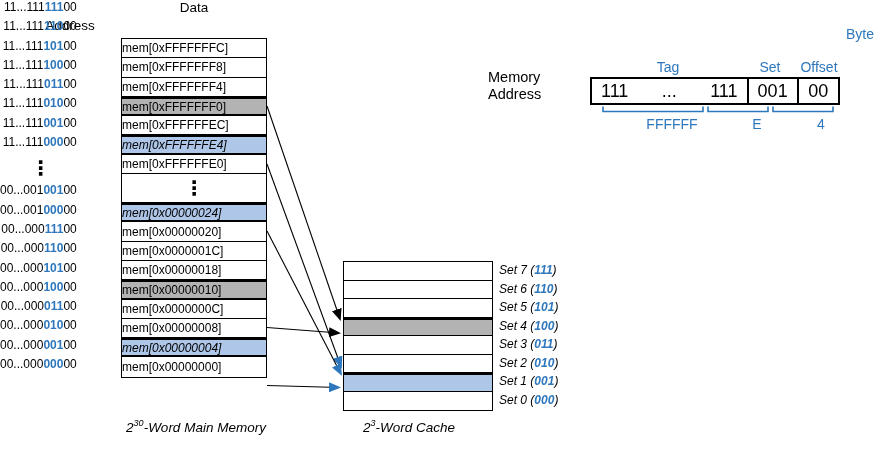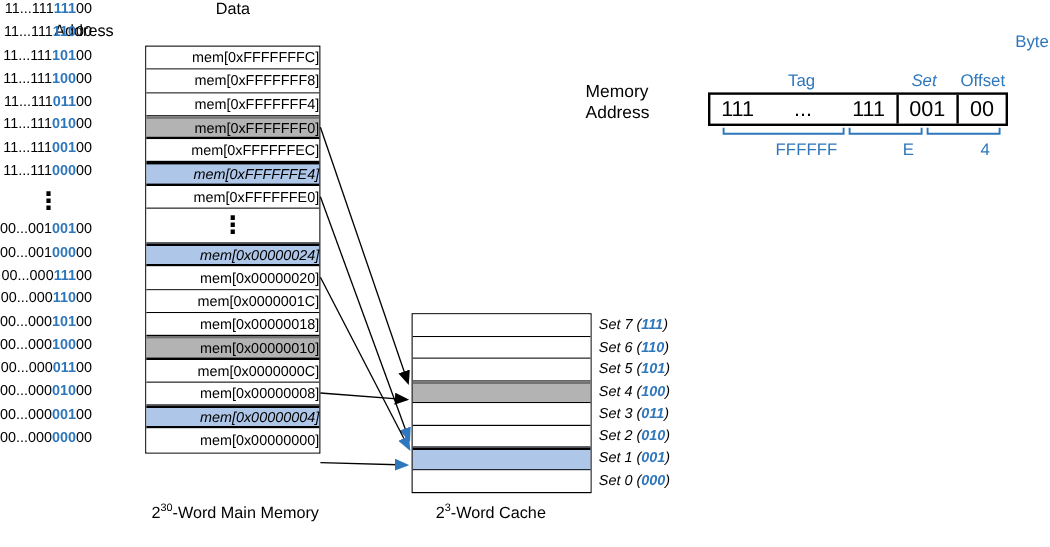--- a/index.html
+++ b/index.html
@@ -17,38 +17,38 @@
   .colhdr{font-size:13.5px;text-align:center;}
 
   
   #addr-col{left:0;top:38;width:114;}
   .arow{height:19.3px;display:flex;align-items:flex-start;justify-content:flex-end;
         padding-right:4px;font-size:12px;white-space:pre;}
   .bit-set{color:var(--blue);font-weight:bold;}
 
   
   #mem-table{left:121px;top:38px;width:146px;border:1.5px solid #000;background:#fff;}
-  .mrow{height:19.3px;display:flex;align-items:center;justify-content:flex-end;
+  .mrow{height:19.3px;display:flex;align-items:center;justify-content:flex-start;
         font-size:12px;border-bottom:1px solid #000;background:#fff;}
   .mrow:last-child{border-bottom:none;}
   .ellrow{height:29px;display:flex;align-items:center;justify-content:center;
         border-bottom:1px solid #000;background:#fff;}
   .aell{height:29px;display:flex;align-items:center;justify-content:center;}
   .vell{font-size:20px;font-weight:bold;line-height:0.85;letter-spacing:0;}
-  .gray{background:var(--grayfill) !important;border-top:2px solid #737373;border-bottom:2px solid #000;}
+  .gray{background:var(--grayfill) !important;border-top:2px solid #000000;border-bottom:2px solid #000;}
   .blue{background:var(--bluefill) !important;border-top:2px solid #000;border-bottom:2px solid #000;font-style:italic;}
 
   
   #cache-table{left:343px;top:261px;width:150px;border:1.5px solid #000;background:#fff;}
   .crow{height:18.5px;border-bottom:1px solid #000;background:#fff;}
   .crow:last-child{border-bottom:none;}
   #cache-labels{left:499px;top:261px;font-style:italic;}
   .clabel{height:18.5px;display:flex;align-items:center;font-size:12px;white-space:pre;}
 
-  .caption{font-size:13.5px;white-space:pre;}
+  .caption{font-size:13.5px;white-space:pre;font-style:italic;}
   .caption sup{font-size:9px;}
 
   
   #ma-label{left:488px;top:69px;font-size:14.5px;line-height:1.18;}
   #ma-box{left:590px;top:77px;width:250px;height:28px;border:2px solid #000;
           display:flex;background:#fff;}
   .macell{display:flex;align-items:center;justify-content:center;
           font-size:18px;white-space:pre;}
   #ma-tag{width:157px;justify-content:space-between;padding:0 9px;}
   #ma-set{width:51px;border-left:2px solid #000;}
@@ -168,21 +168,21 @@
 
   <div class="abs caption" style="left:196px;top:418px;transform:translateX(-50%);"><span>2</span><sup>30</sup><span>-Word Main Memory</span></div>
   <div class="abs caption" style="left:409px;top:418px;transform:translateX(-50%);"><span>2</span><sup>3</sup><span>-Word Cache</span></div>
 
   <div id="ma-label" class="abs">
     <div>Memory</div>
     <div>Address</div>
   </div>
 
   <div class="abs flabel" style="left:668px;top:59px;">Tag</div>
-  <div class="abs flabel" style="left:770px;top:59px;font-style:italic;">Set</div>
+  <div class="abs flabel" style="left:770px;top:59px;">Set</div>
   <div class="abs flabel" style="left:819px;top:59px;">Offset</div>
   <div class="abs flabel" style="left:860px;top:26px;">Byte</div>
 
   <div id="ma-box" class="abs">
     <div id="ma-tag" class="macell">
       <span>111</span><span>...</span><span>111</span>
     </div>
     <div id="ma-set" class="macell">001</div>
     <div id="ma-off" class="macell">00</div>
   </div>

